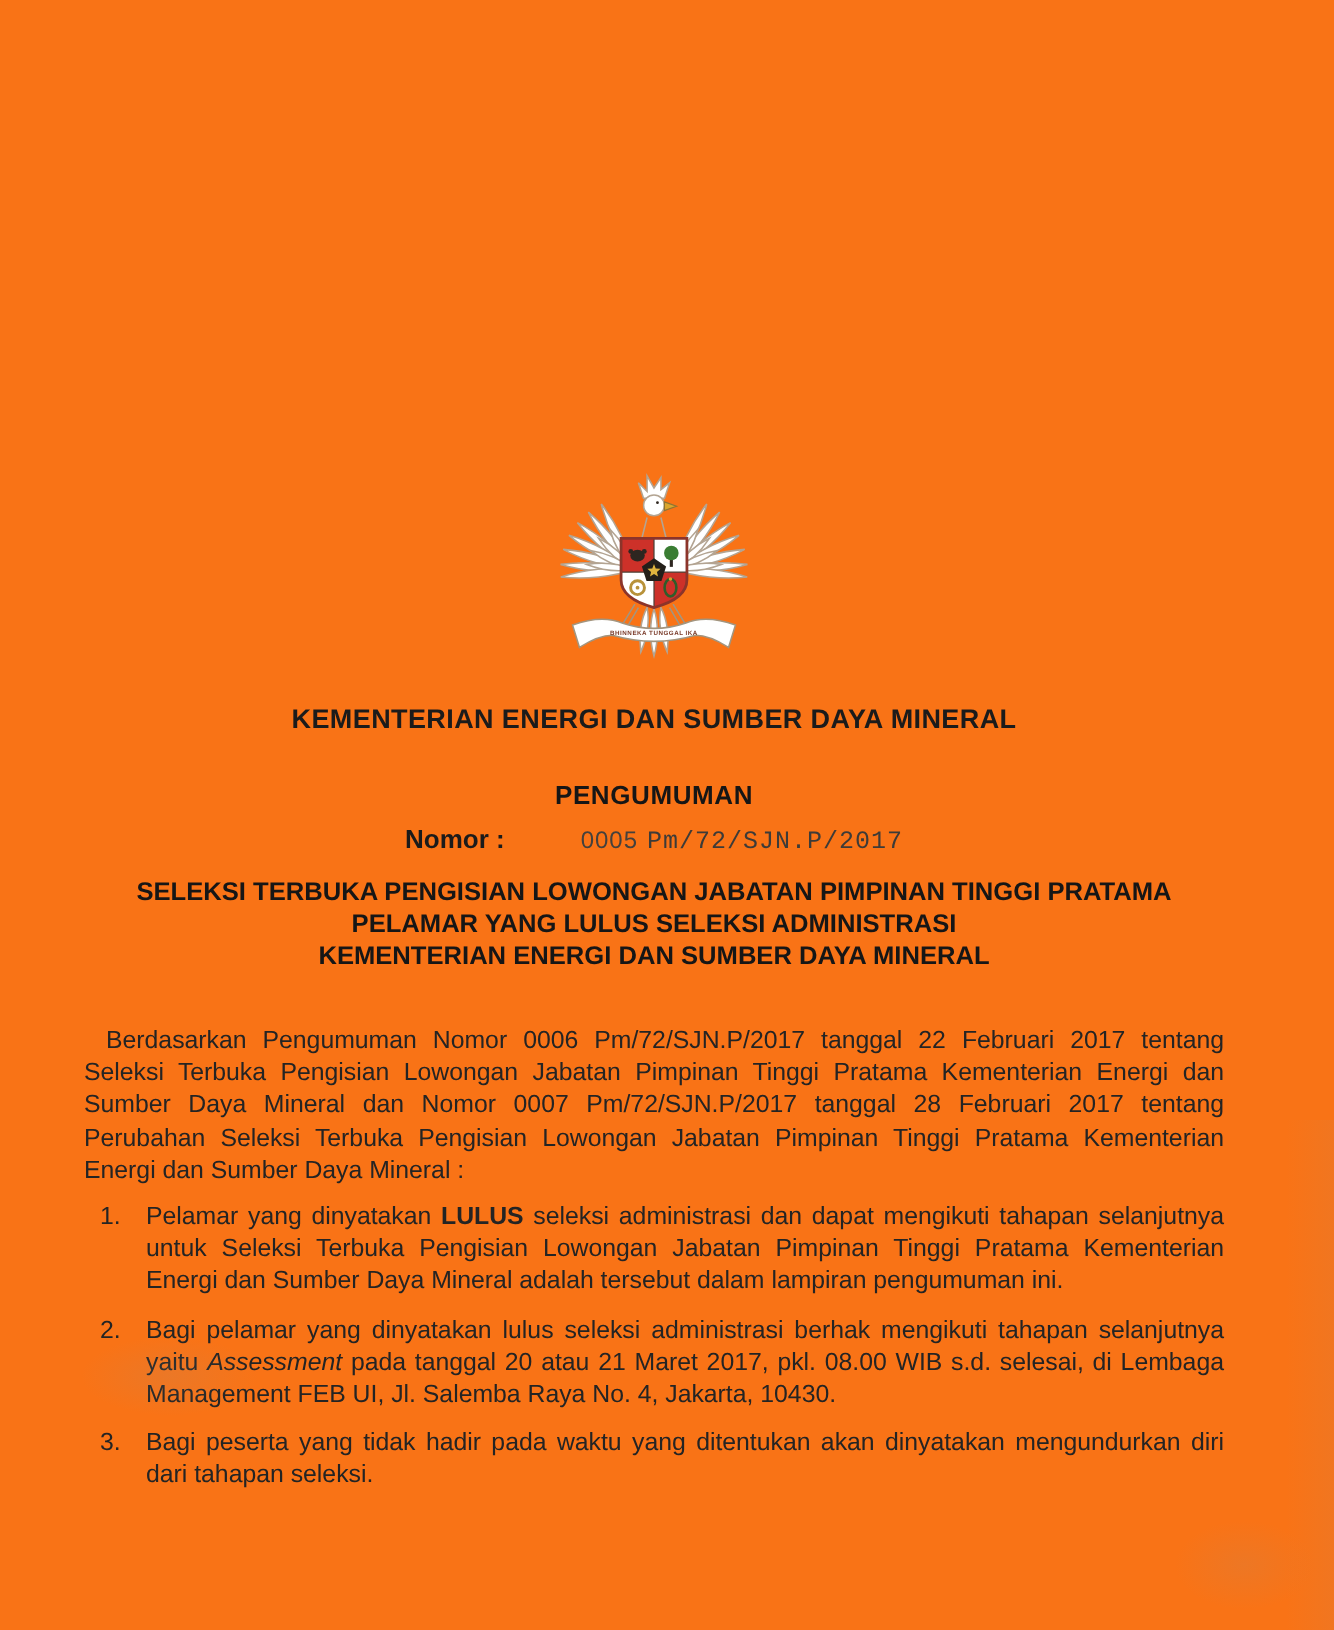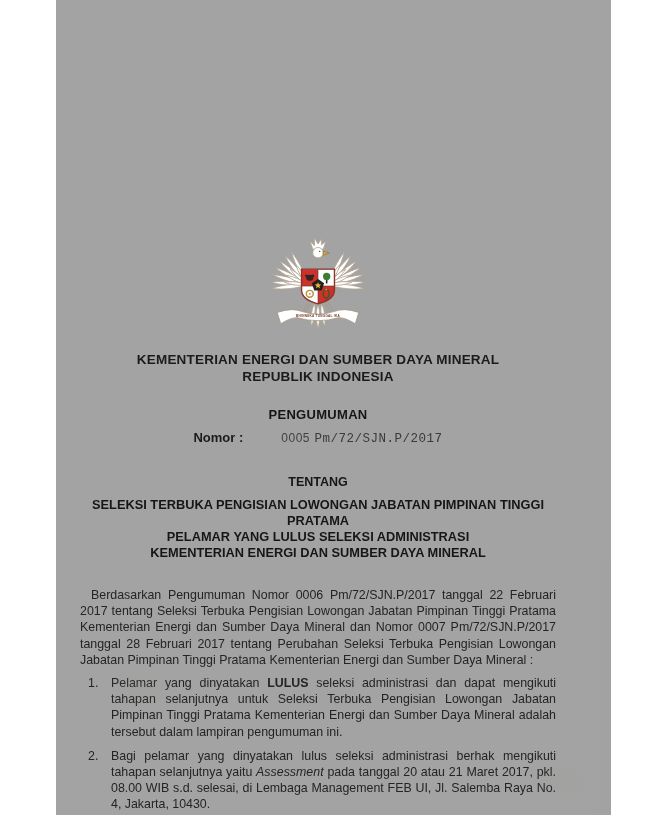--- a/index.html
+++ b/index.html
@@ -1,23 +1,23 @@
 <!DOCTYPE html>
 <html><head>
 <meta charset="utf-8">
 <style>
   html,body{margin:0;padding:0;background:#ffffff;}
   .page{
     position:relative;
-    width:555px;height:815px;
+    width:667px;height:815px;
     margin:0 auto;
-    background:#a3a3a3;
+    background:#f97316;
     overflow:hidden;
     box-sizing:border-box;
-    padding:230px 55px 0 24px;
+    padding:230px 55px 0 42px;
     font-family:"Liberation Sans","DejaVu Sans",sans-serif;
     color:#242424;
   }
   .emblem-wrap{ text-align:center; height:106px; }
   .emblem-wrap svg{ display:inline-block; }
 
   .letterhead{ text-align:center; margin-top:15px; }
   .ministry-name,.country-name{
     font-size:13.5px; font-weight:bold; line-height:17px; color:#1b1b1b; letter-spacing:.2px;
   }
@@ -175,34 +175,32 @@
 
       <g>
         <path d="M13,94 Q30,88 42,93 Q60,99 78,93 Q90,88 107,94 L103,107 Q92,100 84,100 Q60,107 36,100 Q28,100 17,107 Z" fill="#ffffff" stroke="#a3957f" stroke-width="0.9"></path>
         <text x="60" y="99.6" text-anchor="middle" font-size="3.6" letter-spacing="0.3" font-family="Liberation Sans, sans-serif" font-weight="bold" fill="#7a3b2a">BHINNEKA TUNGGAL IKA</text>
       </g>
     </svg>
   </div>
 
   <div class="letterhead">
     <div class="ministry-name">KEMENTERIAN ENERGI DAN SUMBER DAYA MINERAL</div>
-    <div class="country-name">REPUBLIK INDONESIA</div>
   </div>
 
   <div class="doc-type">PENGUMUMAN</div>
 
   <div class="nomor-line">
     <span class="nomor-label">Nomor :</span>
     <span>
       <span class="nomor-stamp">0005</span>
       <span class="nomor-typed">Pm/72/SJN.P/2017</span>
     </span>
   </div>
 
-  <div class="tentang">TENTANG</div>
 
   <div class="doc-title">
     <div>SELEKSI TERBUKA PENGISIAN LOWONGAN JABATAN PIMPINAN TINGGI PRATAMA</div>
     <div>PELAMAR YANG LULUS SELEKSI ADMINISTRASI</div>
     <div>KEMENTERIAN ENERGI DAN SUMBER DAYA MINERAL</div>
   </div>
 
   <p class="intro">Berdasarkan Pengumuman Nomor 0006 Pm/72/SJN.P/2017 tanggal 22 Februari 2017 tentang Seleksi Terbuka Pengisian Lowongan Jabatan Pimpinan Tinggi Pratama Kementerian Energi dan Sumber Daya Mineral dan Nomor 0007 Pm/72/SJN.P/2017 tanggal 28 Februari 2017 tentang Perubahan Seleksi Terbuka Pengisian Lowongan Jabatan Pimpinan Tinggi Pratama Kementerian Energi dan Sumber Daya Mineral :</p>
 
   <div class="items">

